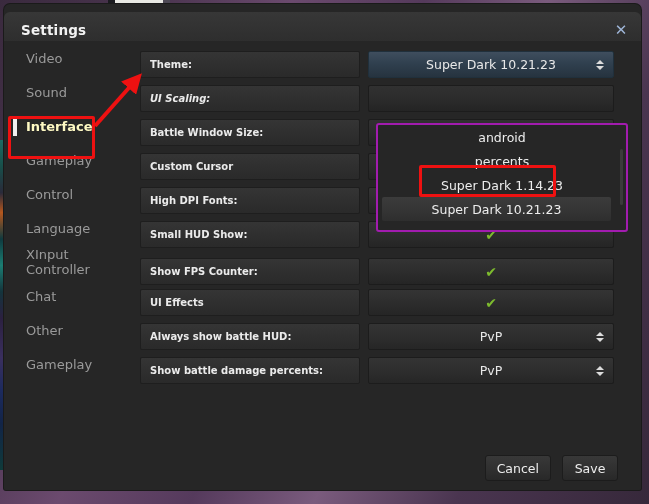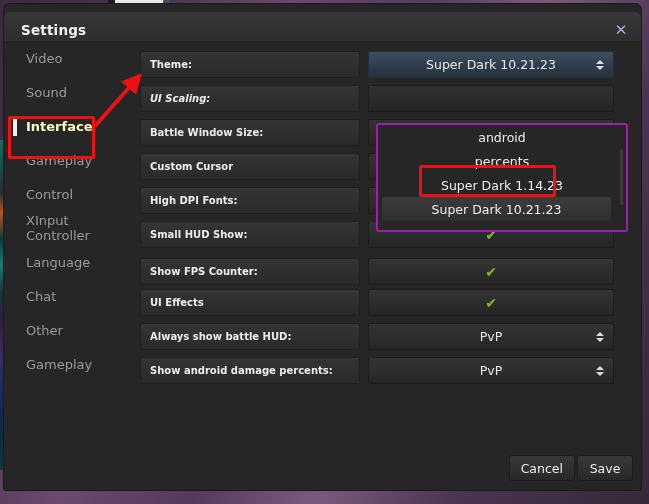--- a/index.html
+++ b/index.html
@@ -68,21 +68,21 @@
   
   .dropdown{position:absolute;left:364px;top:82px;width:248px;height:105px;
     background:#262626;border:2px solid #a21caf;border-radius:3px;z-index:40;overflow:hidden;margin-left:8px;}
   .dd-item{position:relative;height:24px;display:flex;align-items:center;justify-content:center;
     font-size:12.5px;color:#ededed;cursor:pointer;}
   .dd-item.hl{background:linear-gradient(180deg,#3b3b3b 0%,#343434 60%,#2e2e2e 100%);
     width:229px;margin-left:4px;border-radius:2px;}
   .dd-scroll{position:absolute;right:3px;top:24px;width:3px;height:56px;background:#3b3b3b;border-radius:2px;}
 
   
-  .footer{position:absolute;right:8px;bottom:9px;display:flex;gap:2px;}
+  .footer{position:absolute;right:23px;bottom:9px;display:flex;gap:11px;}
   .btn{min-width:56px;height:26px;padding:0 11px;
     background:linear-gradient(180deg,#383838 0%,#303030 55%,#282828 100%);
     border:1px solid #1c1c1c;border-radius:3px;color:#ededed;font-size:12.5px;
     display:flex;align-items:center;justify-content:center;cursor:pointer;box-sizing:border-box;}
 
   
   .ann-box{position:absolute;border:3px solid #ee1111;border-radius:2px;z-index:60;pointer-events:none;}
   #ann-interface{left:8px;top:116px;width:81px;height:37px;}
   #ann-theme-option{left:419px;top:165px;width:131px;height:26px;}
   .ann-arrow{position:absolute;left:0;top:0;width:649px;height:504px;z-index:59;pointer-events:none;}
@@ -119,24 +119,24 @@
             <span class="selbar"></span>
             <span>Interface</span>
           </div>
           <div class="nav-item">
             <span>Gameplay</span>
           </div>
           <div class="nav-item">
             <span>Control</span>
           </div>
           <div class="nav-item">
+            <span>Language</span>
+          </div>
+          <div class="nav-item">
             <span>XInput Controller</span>
-          </div>
-          <div class="nav-item">
-            <span>Language</span>
           </div>
           <div class="nav-item">
             <span>Chat</span>
           </div>
           <div class="nav-item">
             <span>Other</span>
           </div>
           <div class="nav-item">
             <span>Gameplay</span>
           </div>
@@ -193,21 +193,21 @@
             <div class="rowlabel">Always show battle HUD:</div>
             <div class="rowctl select">
               <span>PvP</span>
               <span class="spin">
                 <i class="up"></i>
                 <i class="dn"></i>
               </span>
             </div>
           </div>
           <div class="row" style="top: 313px;">
-            <div class="rowlabel">Show android damage percents:</div>
+            <div class="rowlabel">Show battle damage percents:</div>
             <div class="rowctl select">
               <span>PvP</span>
               <span class="spin">
                 <i class="up"></i>
                 <i class="dn"></i>
               </span>
             </div>
           </div>
         </div>
 

